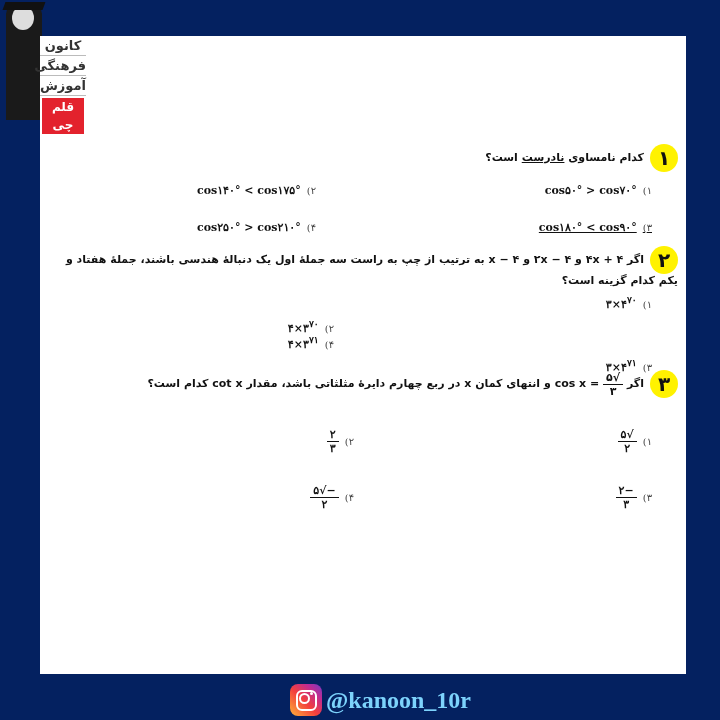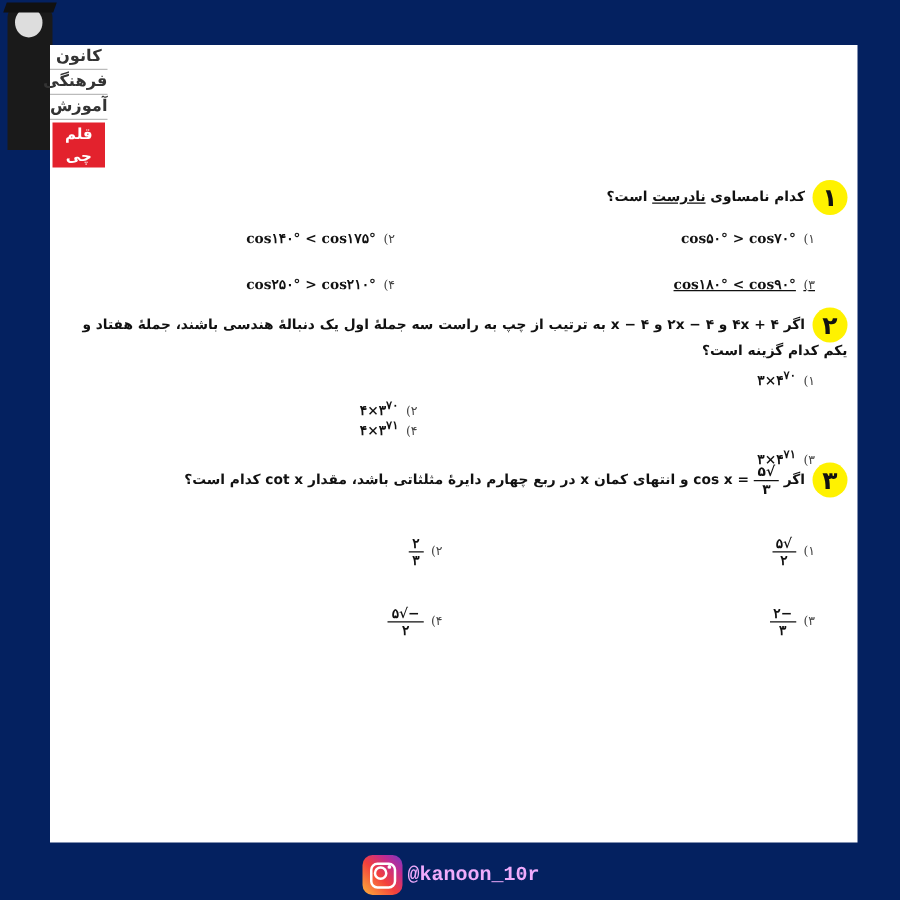--- a/index.html
+++ b/index.html
@@ -16,21 +16,21 @@
   .badge{display:inline-block;width:28px;height:28px;border-radius:50%;background:#fff200;text-align:center;line-height:28px;font-size:20px;font-weight:bold;vertical-align:middle;margin-left:6px;}
   .opt{position:absolute;direction:rtl;font-size:11px;font-weight:bold;color:#111;font-family:"DejaVu Serif",serif;white-space:nowrap;}
   .num{font-weight:normal;font-size:10px;color:#444;margin-left:6px;}
   .frac{display:inline-flex;flex-direction:column;align-items:center;vertical-align:middle;font-size:11px;}
   .frac .n{border-bottom:1px solid #111;padding:0 3px;}
   u{text-decoration:underline;}
   .insta{position:absolute;left:290px;top:684px;width:32px;height:32px;border-radius:8px;background:linear-gradient(45deg,#fdb33a 0%,#f3403c 45%,#c12b91 75%,#7539c5 100%);}
   .insta-ring{position:absolute;left:6px;top:6px;width:17px;height:17px;border:2.5px solid #fff;border-radius:6px;}
   .insta-dot{position:absolute;left:9px;top:9px;width:7px;height:7px;border:2.5px solid #fff;border-radius:50%;}
   .insta-spot{position:absolute;left:20px;top:8px;width:3px;height:3px;background:#fff;border-radius:50%;}
-  .handle{position:absolute;left:326px;top:684px;font-size:16px;font-weight:bold;color:#f0abfc;font-family:Liberation Mono, monospace;line-height:32px;}
+  .handle{position:absolute;left:326px;top:684px;font-size:24px;font-weight:bold;color:#7dd3fc;font-family:Liberation Serif, serif;line-height:32px;}
 </style>
 </head>
 <body>
 
 <div class="page">
 
   <div class="q" style="top:108px;">
     <span class="badge">۱</span><span>کدام نامساوی </span><u>نادرست</u><span> است؟</span>
   </div>
   <div class="opt" style="right:34px;top:148px;margin-left:36px;"><span class="num">۱)</span><span dir="ltr">cos۵۰° &gt; cos۷۰°</span></div>

